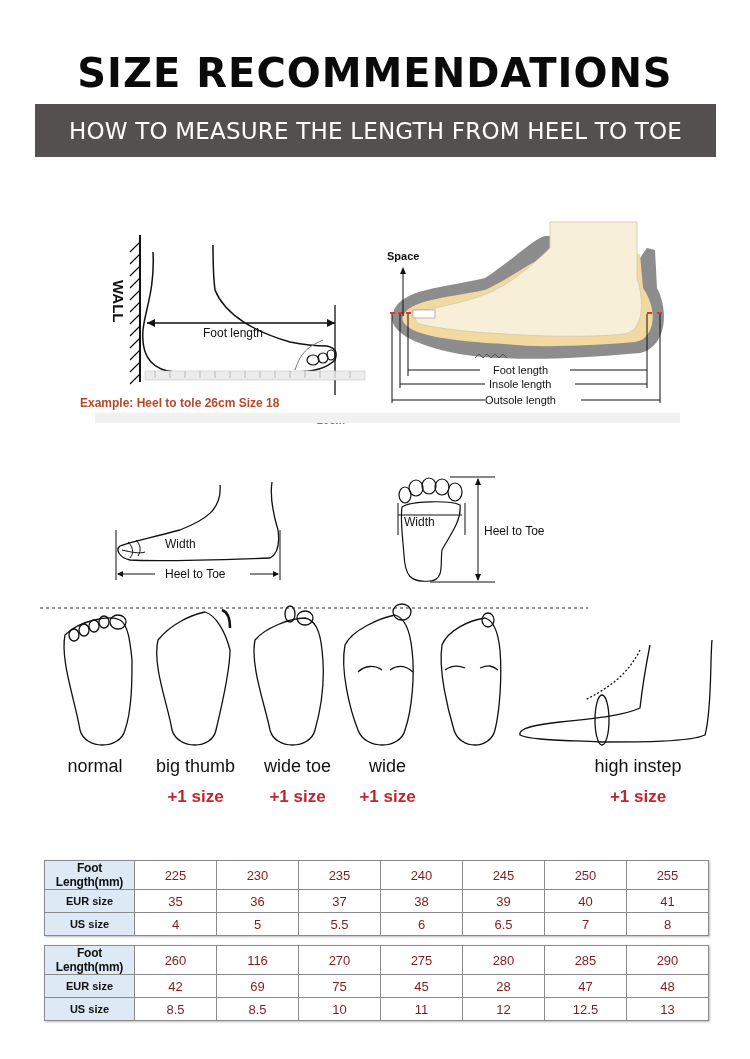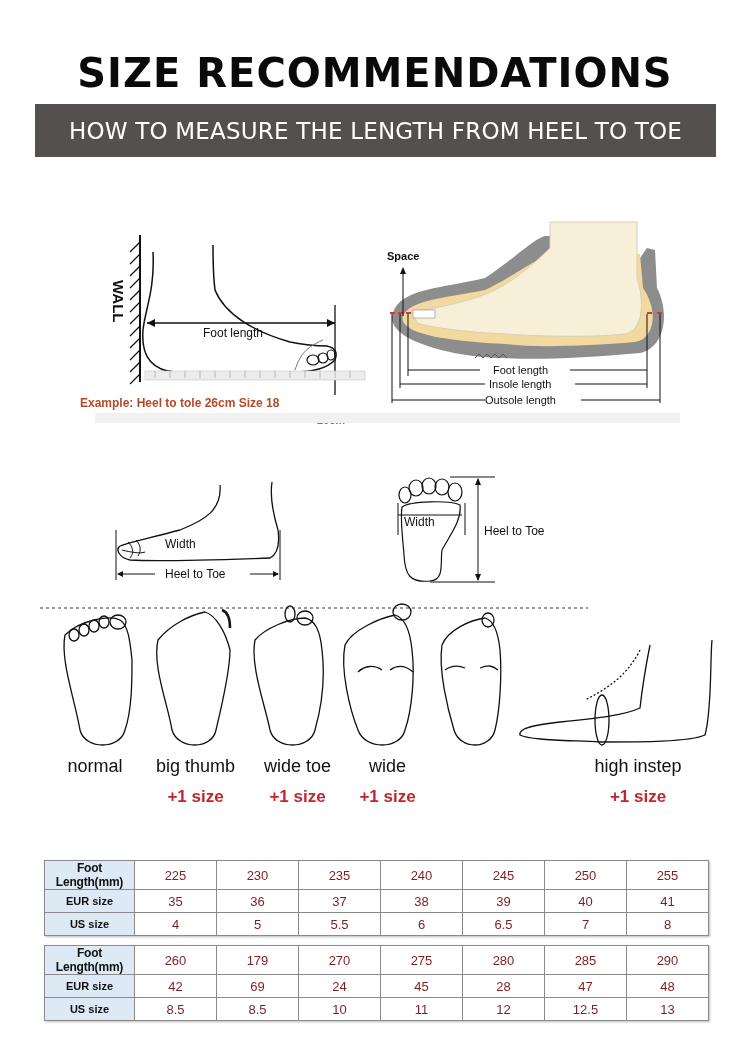--- a/index.html
+++ b/index.html
@@ -282,32 +282,32 @@
     <td>8</td>
   </tr>
 </tbody>
   </table>
 
 <table class="size" id="t2">
   <tbody>
       <tr>
     <td class="hdr small">Foot Length(mm)</td>
     <td>260</td>
-    <td>179</td>
+    <td>116</td>
     <td>270</td>
     <td>275</td>
     <td>280</td>
     <td>285</td>
     <td>290</td>
   </tr>
   <tr>
     <td class="hdr">EUR size</td>
     <td>42</td>
     <td>69</td>
-    <td>24</td>
+    <td>75</td>
     <td>45</td>
     <td>28</td>
     <td>47</td>
     <td>48</td>
   </tr>
   <tr>
     <td class="hdr">US size</td>
     <td>8.5</td>
     <td>8.5</td>
     <td>10</td>

